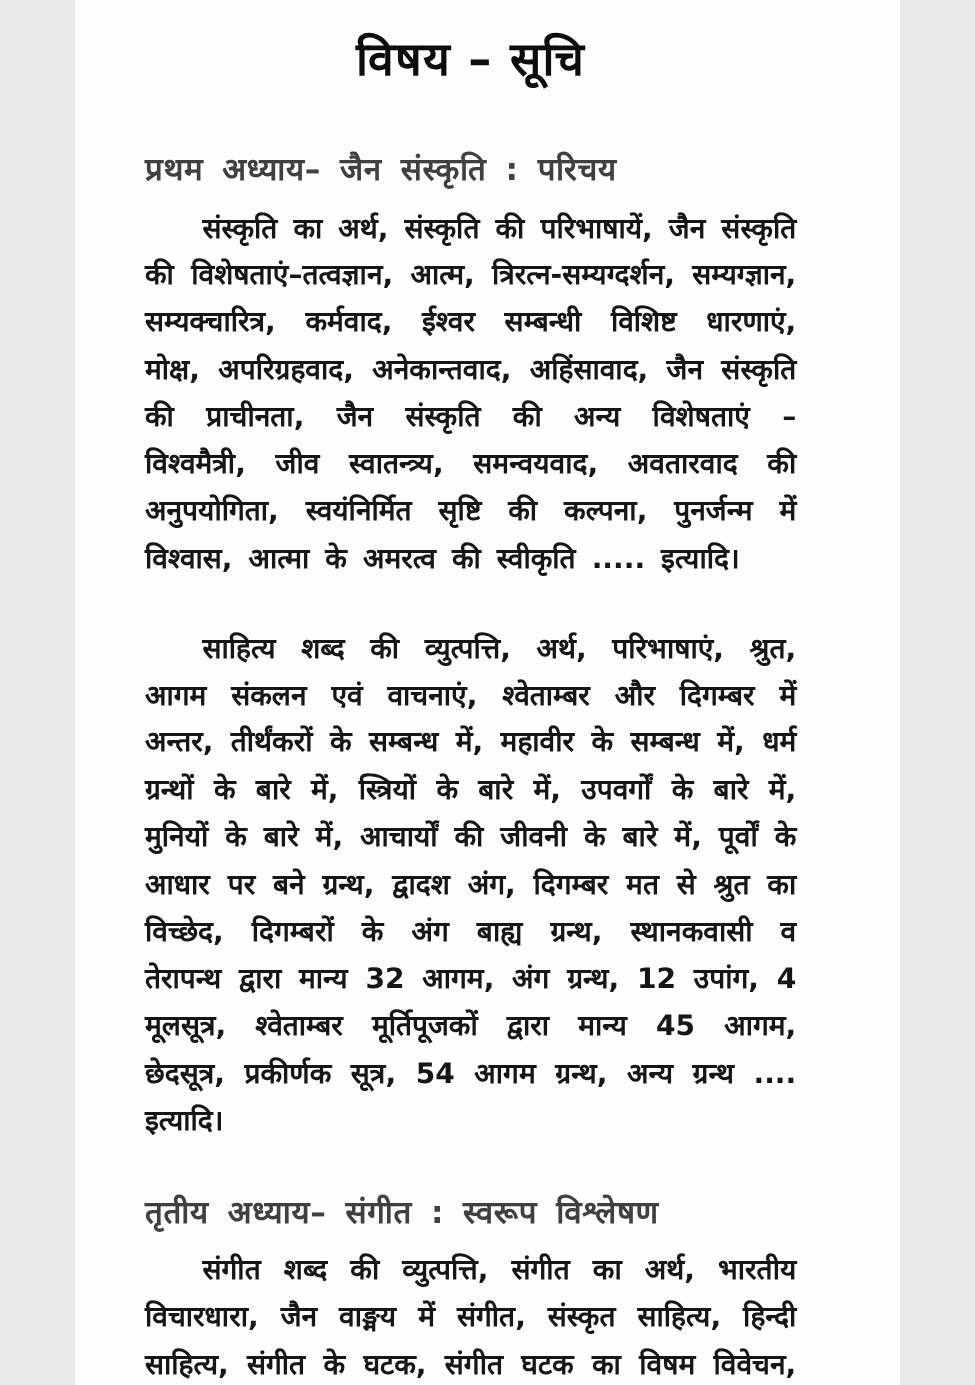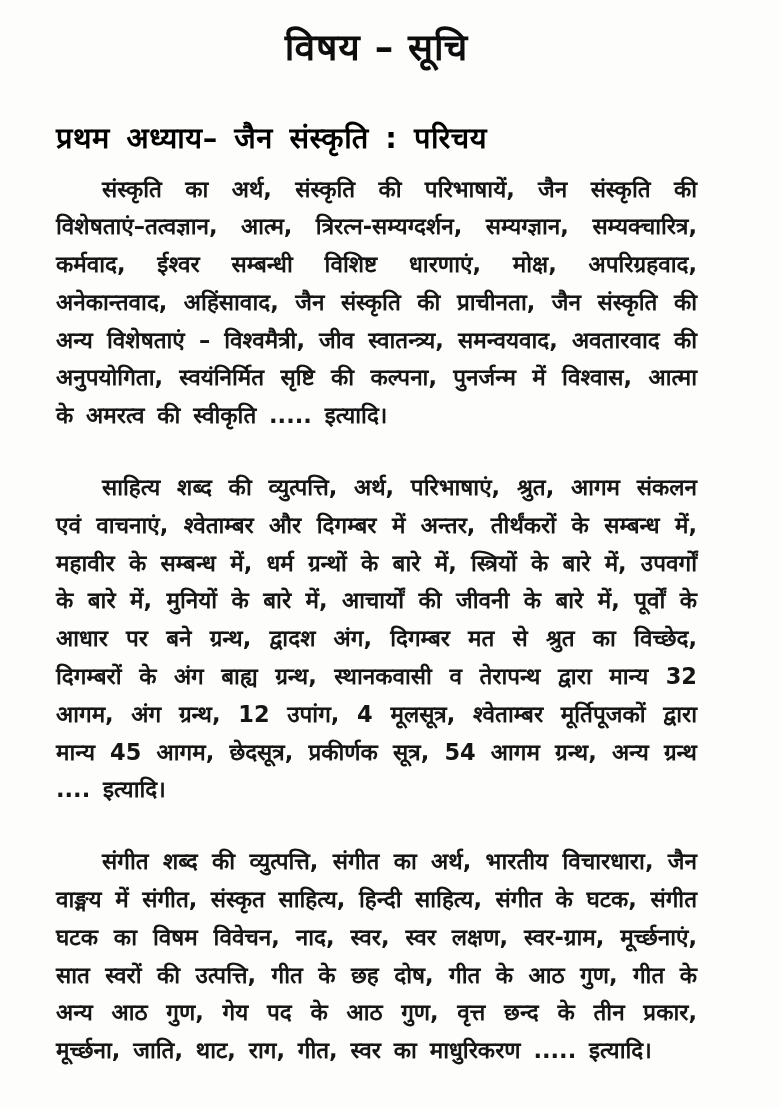--- a/index.html
+++ b/index.html
@@ -8,21 +8,21 @@
     background: #e9e9e7;
   }
 
   body {
     font-family: "DejaVu Sans", sans-serif;
     display: flex;
     justify-content: center;
   }
 
   .page {
-    width: 780px;
+    width: 660px;
     height: 1108px;
     background: #fdfdfb;
     color: #111;
     padding: 16px 83px 0 56px;
     overflow: hidden;
     position: relative;
   }
 
   .page-title {
     text-align: center;
@@ -30,23 +30,23 @@
     font-weight: 700;
     letter-spacing: 1px;
     color: #0d0d0d;
     margin-top: 4px;
     margin-bottom: 46px;
   }
 
   .section { margin-bottom: 34px; }
 
   .section-heading {
-    font-size: 29px;
+    font-size: 25px;
     font-weight: 700;
-    color: #000000;
+    color: #404040;
     letter-spacing: 0.5px;
     word-spacing: 6px;
     margin-bottom: 10px;
     line-height: 1.5;
   }
 
   .section-body {
     font-size: 22.5px;
     font-weight: 600;
     line-height: 1.68;
@@ -66,16 +66,17 @@
   <div class="section">
     <h2 class="section-heading">प्रथम अध्याय– जैन संस्कृति : परिचय</h2>
     <p class="section-body">संस्कृति का अर्थ, संस्कृति की परिभाषायें, जैन संस्कृति की विशेषताएं–तत्वज्ञान, आत्म, त्रिरत्न-सम्यग्दर्शन, सम्यग्ज्ञान, सम्यक्चारित्र, कर्मवाद, ईश्वर सम्बन्धी विशिष्ट धारणाएं, मोक्ष, अपरिग्रहवाद, अनेकान्तवाद, अहिंसावाद, जैन संस्कृति की प्राचीनता, जैन संस्कृति की अन्य विशेषताएं – विश्वमैत्री, जीव स्वातन्त्र्य, समन्वयवाद, अवतारवाद की अनुपयोगिता, स्वयंनिर्मित सृष्टि की कल्पना, पुनर्जन्म में विश्वास, आत्मा के अमरत्व की स्वीकृति ..... इत्यादि।</p>
   </div>
 
   <div class="section">
     <p class="section-body">साहित्य शब्द की व्युत्पत्ति, अर्थ, परिभाषाएं, श्रुत, आगम संकलन एवं वाचनाएं, श्वेताम्बर और दिगम्बर में अन्तर, तीर्थंकरों के सम्बन्ध में, महावीर के सम्बन्ध में, धर्म ग्रन्थों के बारे में, स्त्रियों के बारे में, उपवर्गों के बारे में, मुनियों के बारे में, आचार्यों की जीवनी के बारे में, पूर्वों के आधार पर बने ग्रन्थ, द्वादश अंग, दिगम्बर मत से श्रुत का विच्छेद, दिगम्बरों के अंग बाह्य ग्रन्थ, स्थानकवासी व तेरापन्थ द्वारा मान्य 32 आगम, अंग ग्रन्थ, 12 उपांग, 4 मूलसूत्र, श्वेताम्बर मूर्तिपूजकों द्वारा मान्य 45 आगम, छेदसूत्र, प्रकीर्णक सूत्र, 54 आगम ग्रन्थ, अन्य ग्रन्थ .... इत्यादि।</p>
   </div>
 
   <div class="section">
+    <h2 class="section-heading">तृतीय अध्याय– संगीत : स्वरूप विश्लेषण</h2>
     <p class="section-body">संगीत शब्द की व्युत्पत्ति, संगीत का अर्थ, भारतीय विचारधारा, जैन वाङ्मय में संगीत, संस्कृत साहित्य, हिन्दी साहित्य, संगीत के घटक, संगीत घटक का विषम  विवेचन, नाद, स्वर, स्वर लक्षण, स्वर-ग्राम, मूर्च्छनाएं, सात स्वरों की उत्पत्ति, गीत के छह दोष, गीत के आठ गुण, गीत के अन्य आठ गुण, गेय पद के आठ गुण, वृत्त छन्द के तीन प्रकार, मूर्च्छना, जाति, थाट, राग, गीत, स्वर का माधुरिकरण ..... इत्यादि।</p>
   </div>
 
 </div>
 
 </body></html>

